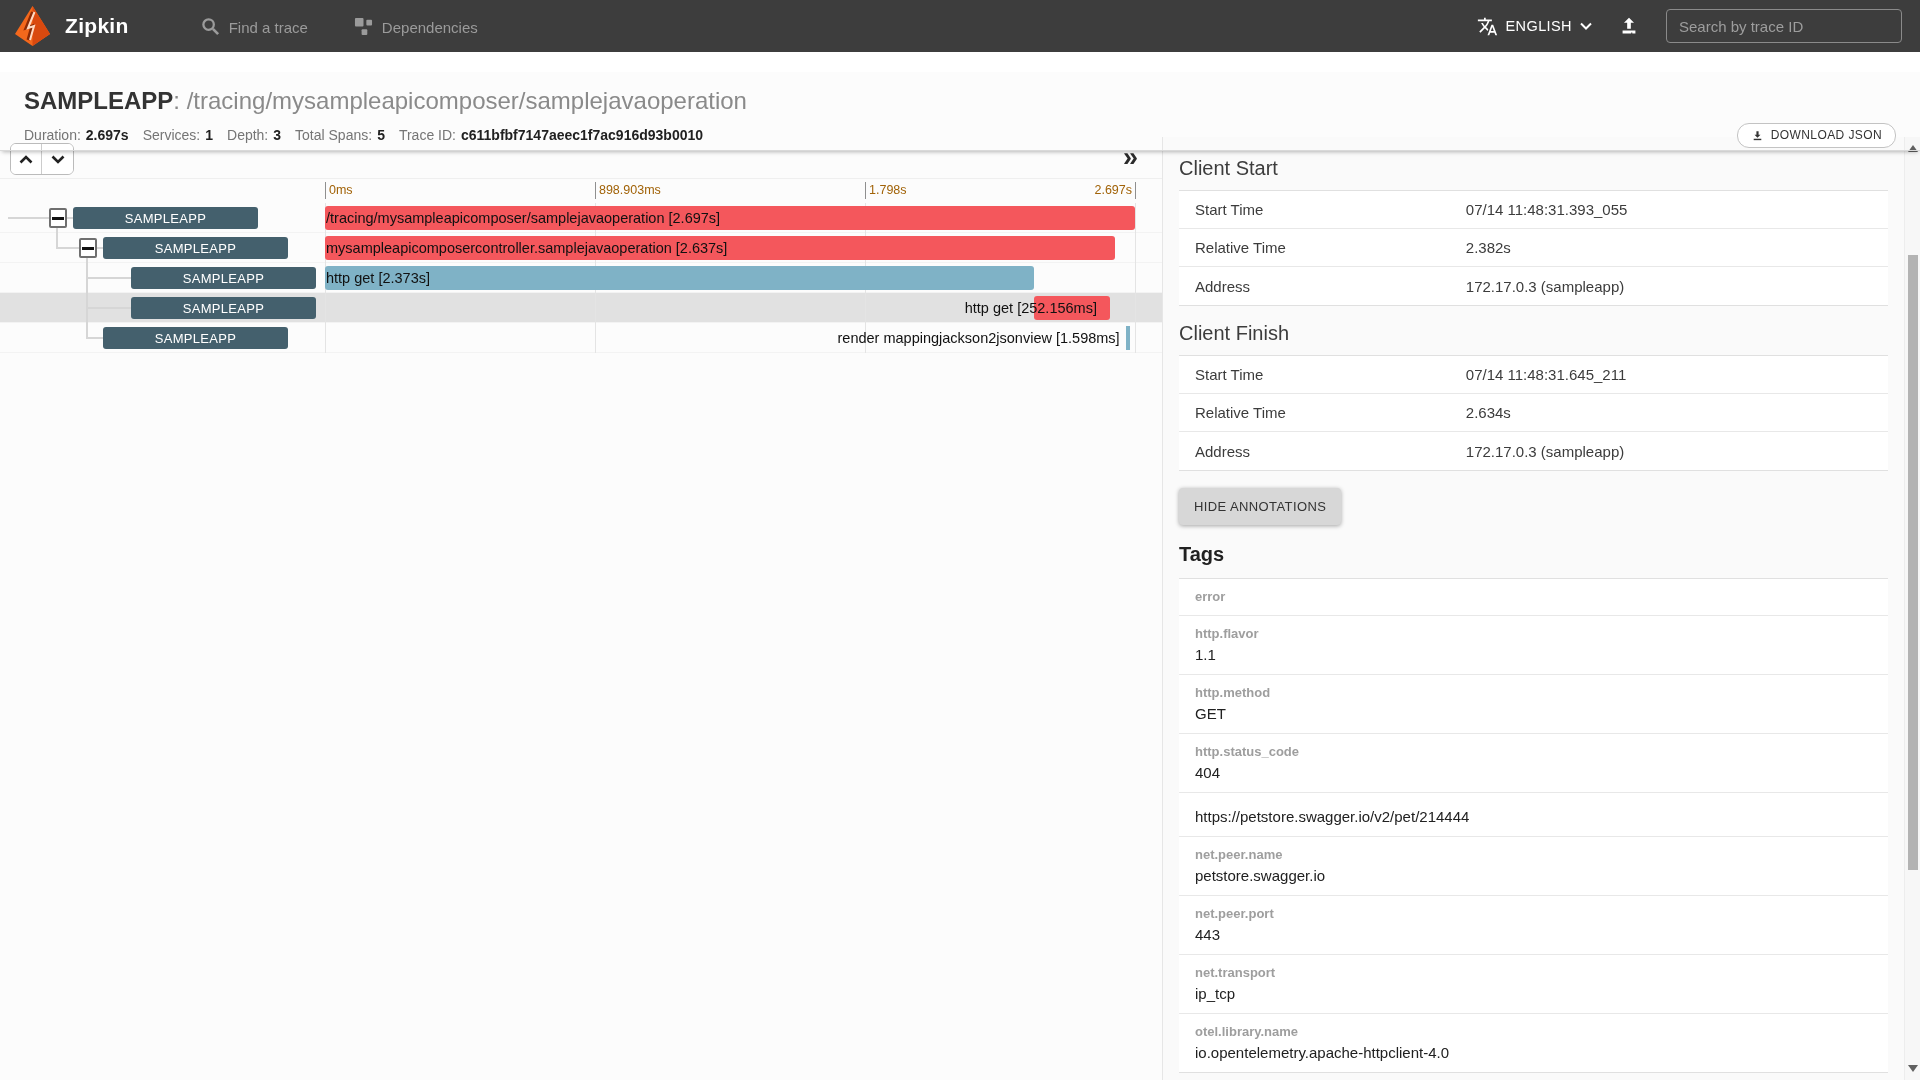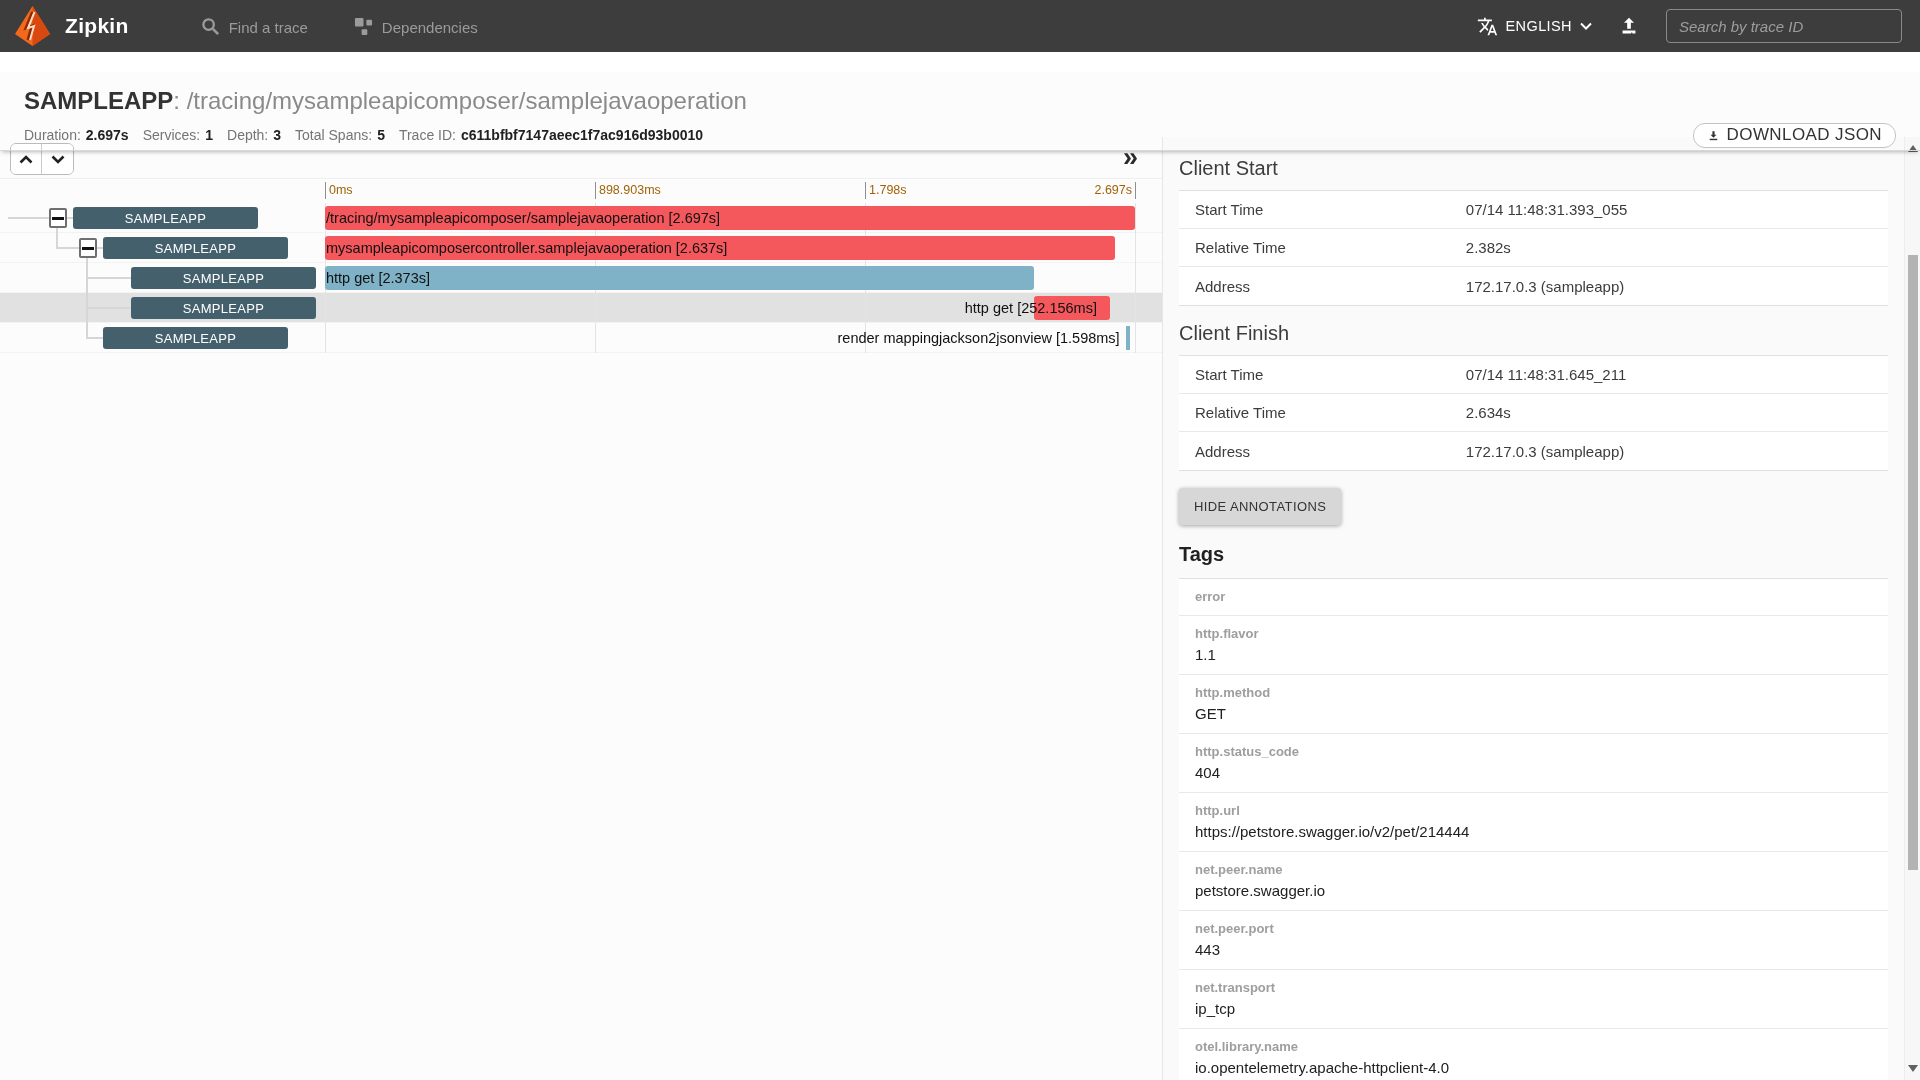--- a/index.html
+++ b/index.html
@@ -9,37 +9,37 @@
   
   .navbar { height:52px; background:#3d3d3d; display:flex; align-items:center; }
   .brand { display:flex; align-items:center; gap:14px; margin-left:14px; }
   .brand-name { color:#fff; font-size:21px; font-weight:bold; letter-spacing:.3px; }
   .nav-links { display:flex; align-items:center; gap:46px; margin-left:72px; }
   .nav-link { display:flex; align-items:flex-end; gap:9px; color:#9b9b9b; font-size:15px; cursor:pointer; }
   .nav-right { margin-left:auto; display:flex; align-items:center; gap:26px; margin-right:18px; }
   .lang { display:flex; align-items:center; gap:8px; color:#fff; font-size:14.5px; letter-spacing:.4px; cursor:pointer; }
   .trace-search { width:236px; height:34px; background:transparent; border:1px solid #8a8a8a;
                   border-radius:4px; color:#eee; font-size:15px; padding:0 12px;
-                  font-family:"Liberation Sans", sans-serif;font-style:italic; }
+                  font-family:"Liberation Sans", sans-serif; }
   .trace-search::placeholder { color:#9d9d9d; }
 
   
   .trace-header { background:#fcfcfc;margin-top:20px; }
   .title-row { padding:15px 24px 9px 24px; font-size:24px; }
   .title-service { color:#333; font-weight:bold; }
   .title-op { color:#8a8a8a; }
   .stats-row { display:flex; align-items:center; height:27px; padding:0 24px 4px 24px;
                border-bottom:1px solid #d9d9d9; box-shadow:0 3px 4px -2px rgba(0,0,0,.28);
                position:relative; z-index:5; }
   .stat { display:flex; gap:5px; margin-right:14px; font-size:14px; }
   .stat-label { color:#757575; }
   .stat-value { color:#212121; font-weight:bold; }
   .dl-btn { margin-left:auto; display:flex; align-items:center; gap:7px; background:#fff;
             border:1px solid #c3c3c3; border-radius:12px; height:25px; padding:0 13px;
-            font-size:17px; color:#333; letter-spacing:.4px; cursor:pointer;
+            font-size:12px; color:#333; letter-spacing:.4px; cursor:pointer;
             font-family:"Liberation Sans", sans-serif; }
 
   
   .main { position:absolute; top:137px; bottom:0; left:0; right:0; display:flex; background:#fcfcfc; }
 
   
   .tl-pane { width:1162px; position:relative; background:#fcfcfc; }
   .tl-toolbar { height:42px; position:relative; border-bottom:1px solid #efefef; }
   .updown { position:absolute; left:10px; top:6px; display:flex; border:1px solid #bbb;
             border-radius:6px; overflow:hidden; background:#fff; }
@@ -341,21 +341,20 @@
           </div>
         <div class="trow">
             <div class="tkey">http.method</div>
             <div class="tval">GET</div>
           </div>
         <div class="trow">
             <div class="tkey">http.status_code</div>
             <div class="tval">404</div>
           </div>
         <div class="trow">
-            <div class="tkey">http.url</div>
             <div class="tval">https://petstore.swagger.io/v2/pet/214444</div>
           </div>
         <div class="trow">
             <div class="tkey">net.peer.name</div>
             <div class="tval">petstore.swagger.io</div>
           </div>
         <div class="trow">
             <div class="tkey">net.peer.port</div>
             <div class="tval">443</div>
           </div>

